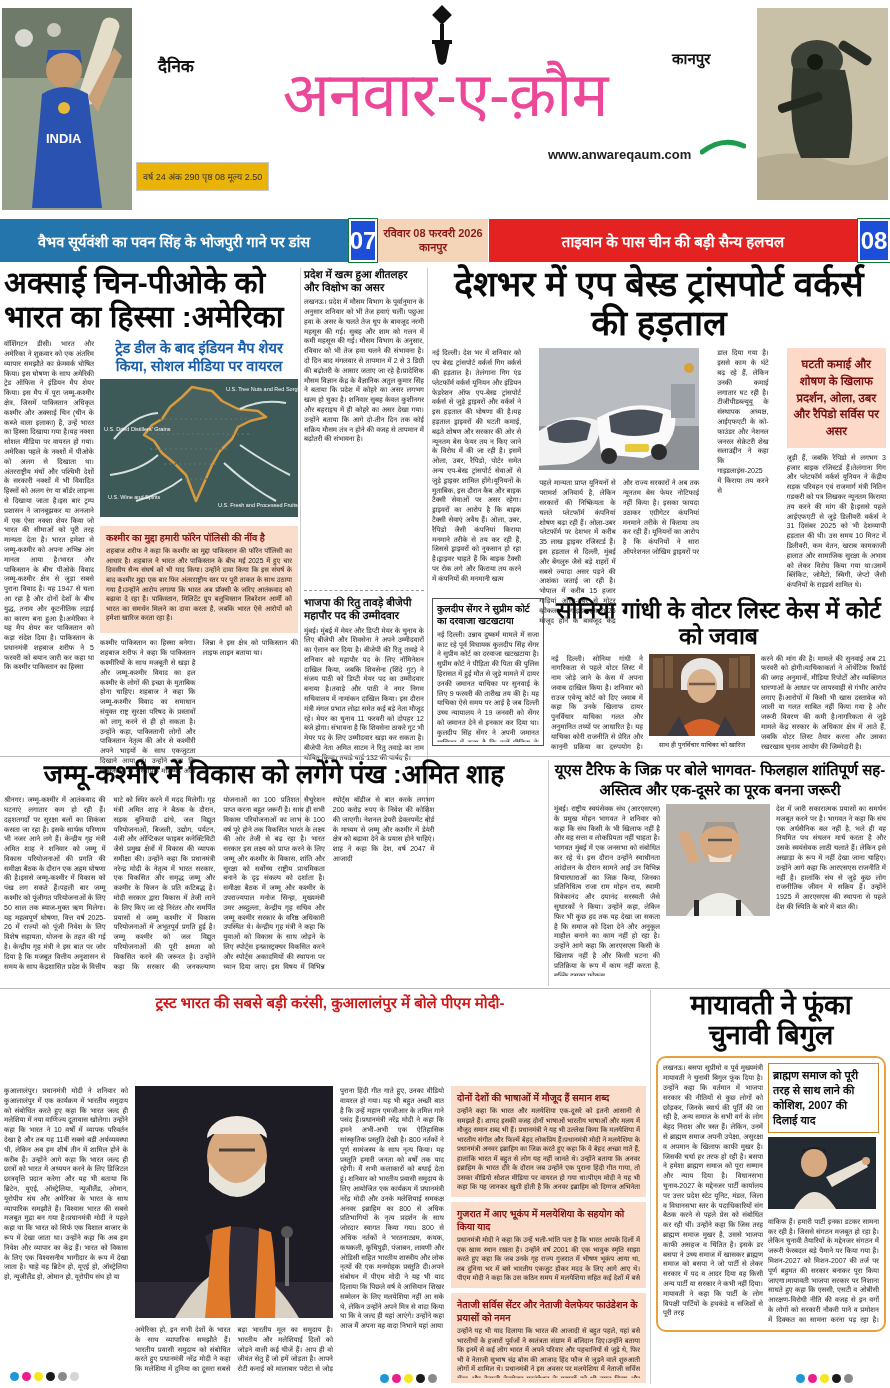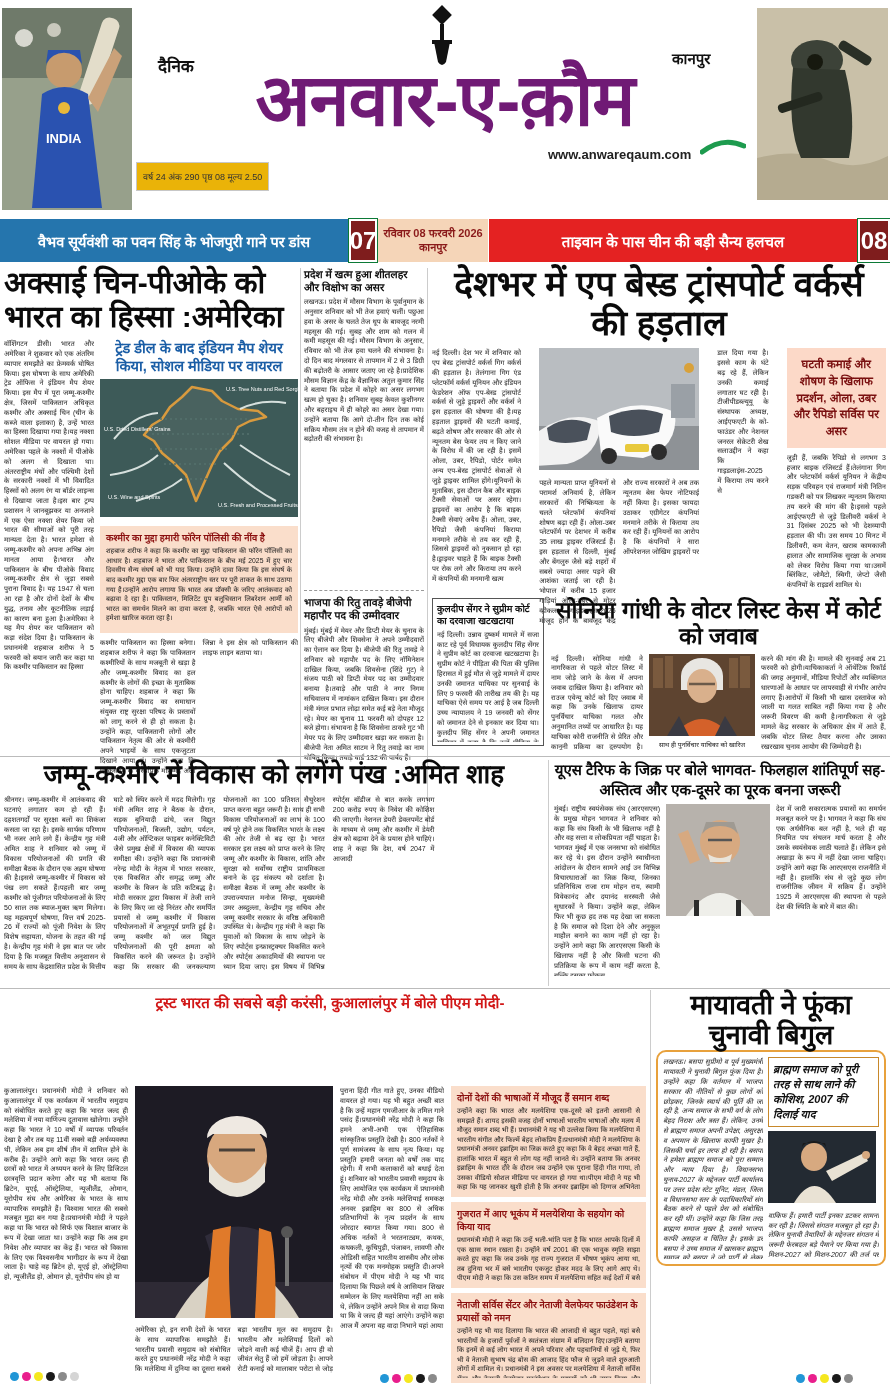--- a/index.html
+++ b/index.html
@@ -2,33 +2,33 @@
 <html><head>
 <meta charset="utf-8">
 <style>
   html,body{margin:0;padding:0;background:#9a9a9a;}
   #page{position:relative;width:890px;height:1388px;background:#ffffff;overflow:hidden;
         font-family:"Liberation Sans","DejaVu Sans",sans-serif;color:#1b1b1b;}
   .abs{position:absolute;}
   
   .mast-photo{overflow:hidden;background:#888;}
   .mast-daily{font-size:17px;font-weight:bold;color:#111;}
-  .mast-title{font-size:72px;font-weight:700;color:#701a75;letter-spacing:-1px;line-height:1;white-space:nowrap;}
+  .mast-title{font-size:62px;font-weight:400;color:#ec4899;letter-spacing:-1px;line-height:1;white-space:nowrap;}
   .mast-city{font-size:15px;font-weight:bold;color:#111;}
   .tagline-box{background:#e4611c;color:#fff;font-weight:bold;font-size:17px;border-radius:6px;
                padding:4px 18px;text-align:center;}
   .website{font-size:13px;font-weight:bold;color:#222;}
   .issue-line{font-size:9px;color:#333;background:#eab308;border:1px solid #c7c7c7;padding:7px 6px;}
   .rni-strip{background:#d9def0;border-top:1px solid #aab;border-bottom:1px solid #aab;}
   .rni-strip .txt{font-size:10px;font-weight:bold;color:#222;}
   .pub-box{background:#fff;border:1px solid #999;font-size:9.5px;font-weight:bold;padding:1px 10px;}
   
   .tz{display:flex;align-items:center;justify-content:center;text-align:center;font-weight:bold;}
   .tz-blue{background:#2575ad;color:#fff;font-size:14.5px;}
-  .tz-green{background:#7f1d1d;color:#fff;font-size:24px;border:2px solid #fff;outline:1px solid #0c7a37;}
+  .tz-green{background:#1d4ed8;color:#fff;font-size:24px;border:2px solid #fff;outline:1px solid #0c7a37;}
   .tz-beige{background:#f5d5b8;color:#8b1a1a;font-size:11px;line-height:1.25;}
   .tz-red{background:#e42222;color:#fff;font-size:15px;}
   
   .bt{font-size:7px;line-height:1.4;text-align:justify;color:#1c1c1c;overflow:hidden;column-fill:auto;}
   .c2{column-count:2;column-gap:7px;}
   .c5{column-count:5;column-gap:8px;}
   .hl-xl{font-weight:900;color:#0a0a0a;text-align:center;line-height:1.12;}
   .hl-aksai{font-size:30px;text-align:left;}
   .hl-strike{font-size:35px;}
   .hl-sonia{font-size:23px;}
@@ -294,21 +294,21 @@
       <div class="peach">
         <div class="peach-title">नेताजी सर्विस सेंटर और नेताजी वेलफेयर फाउंडेशन के प्रयासों को नमन</div>
         <div class="bt" style="height:52px;">उन्होंने यह भी याद दिलाया कि भारत की आजादी से बहुत पहले, यहां बसे भारतीयों के हजारों पूर्वजों ने स्वतंत्रता संग्राम में बलिदान दिए।उन्होंने बताया कि इनमें से कई लोग भारत में अपने परिवार और पहचानियों से जुड़े थे, फिर भी वे नेताजी सुभाष चंद्र बोस की आजाद हिंद फौज से जुड़ने वाले शुरुआती लोगों में शामिल थे। प्रधानमंत्री ने इस अवसर पर मलयेशिया में नेताजी सर्विस सेंटर और नेताजी वेलफेयर फाउंडेशन के प्रयासों को भी नमन किया और उनके योगदान की सराहना की।</div>
       </div>
     </div>
   </div>
 
   <div class="abs rule-v" style="left:650px;top:990px;height:394px;"></div>
   <div class="abs" style="left:656px;top:990px;width:230px;height:394px;">
     <div class="hl-xl hl-maya">मायावती ने फूंका चुनावी बिगुल</div>
-    <div class="maya-border" style="height:216px;box-sizing:border-box;font-style:italic;">
+    <div class="maya-border" style="margin-top:6px;height:276px;box-sizing:border-box;">
       <div style="display:flex;gap:5px;height:100%;">
         <div class="bt" style="width:100px;height:100%;">लखनऊ। बसपा सुप्रीमो व पूर्व मुख्यमंत्री मायावती ने चुनावी बिगुल फूंक दिया है। उन्होंने कहा कि वर्तमान में भाजपा सरकार की नीतियों से कुछ लोगों को छोड़कर, जिनके स्वार्थ की पूर्ति की जा रही है, अन्य समाज के सभी वर्ग के लोग बेहद निराश और त्रस्त हैं। लेकिन, उनमें से ब्राह्मण समाज अपनी उपेक्षा, असुरक्षा व अपमान के खिलाफ काफी मुखर है। जिसकी चर्चा हर तरफ हो रही है। बसपा ने हमेशा ब्राह्मण समाज को पूरा सम्मान और न्याय दिया है। विधानसभा चुनाव-2027 के मद्देनजर पार्टी कार्यालय पर उत्तर प्रदेश स्टेट यूनिट, मंडल, जिला व विधानसभा स्तर के पदाधिकारियों संग बैठक करने से पहले प्रेस को संबोधित कर रही थीं। उन्होंने कहा कि जिस तरह ब्राह्मण समाज मुखर है, उससे भाजपा काफी असहज व चिंतित है। इसके डर बसपा ने उच्च समाज में खासकर ब्राह्मण समाज को बसपा ने जो पार्टी से लेकर सरकार में पद व आदर दिया वह किसी अन्य पार्टी या सरकार ने कभी नहीं दिया।मायावती ने कहा कि पार्टी के लोग विपक्षी पार्टियों के हथकंडे व सजिशों से पूरी तरह</div>
         <div style="flex:1;display:flex;flex-direction:column;gap:4px;">
           <div class="maya-sub">ब्राह्मण समाज को पूरी तरह से साथ लाने की कोशिश, 2007 की दिलाई याद</div>
           <div>
             <svg width="108" height="72" viewBox="0 0 108 72">
               <rect width="108" height="72" fill="#232a32"></rect>
               <ellipse cx="46" cy="26" rx="13" ry="14" fill="#d7a980"></ellipse>
               <path d="M33 20 a13 10 0 0 1 26 0 l-2 -8 h-22 z" fill="#1a1a1a"></path>
               <path d="M26 72 Q46 38 68 72 Z" fill="#e9e2d4"></path>

